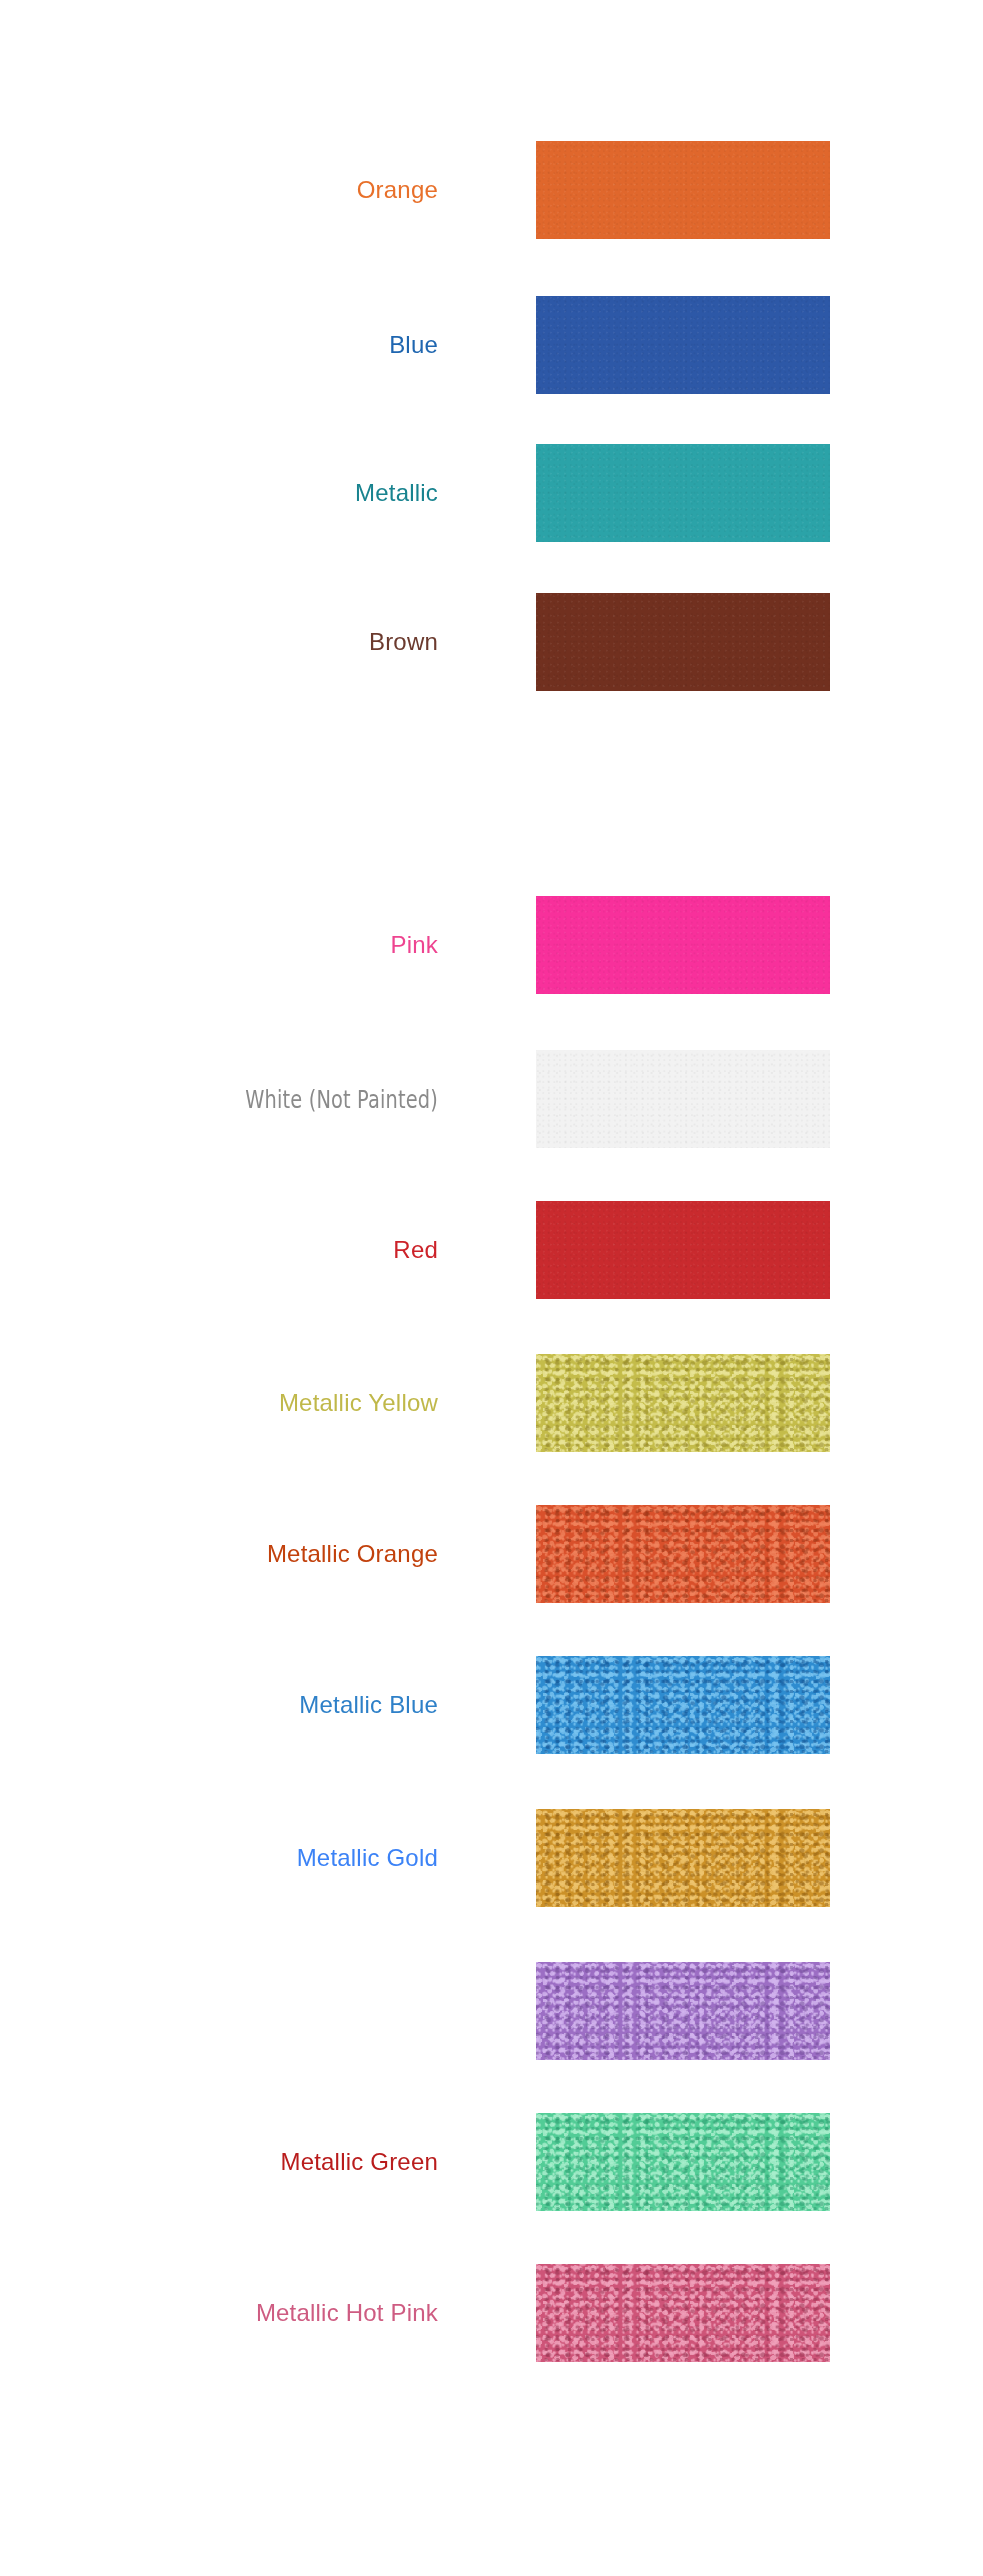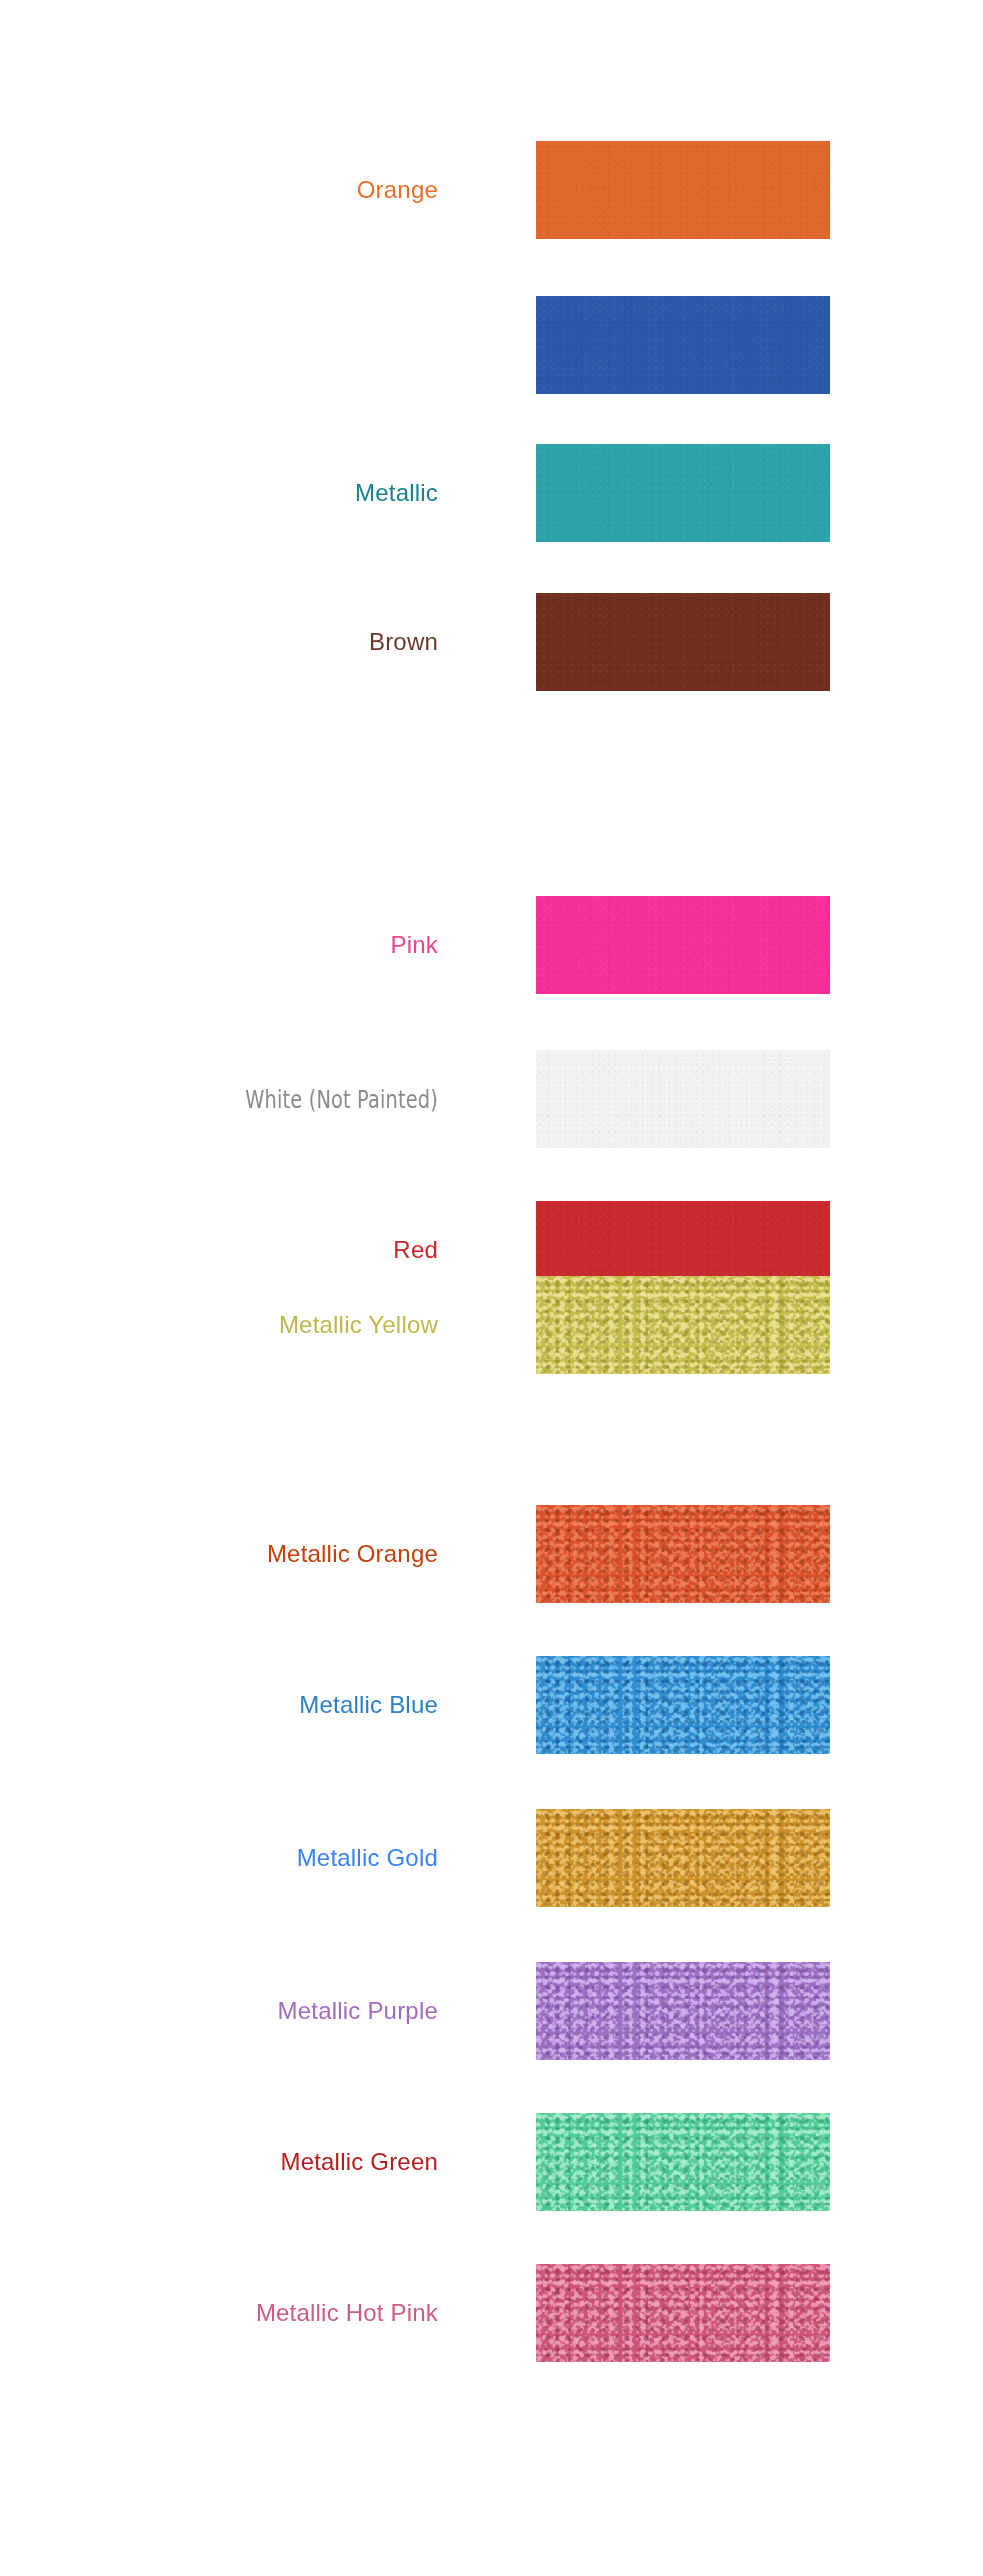--- a/index.html
+++ b/index.html
@@ -107,20 +107,21 @@
 </head>
 <body>
 
 <div id="chart">
 
 <div class="swatch-row" style="top: 141px;">
       <div class="swatch-label" style="color: rgb(232, 112, 42);">Orange</div>
       <div class="swatch-chip matte" style="background: rgb(224, 103, 44); --hi: rgba(255,255,255,0.00); --lo: rgba(0,0,0,0.00);"></div>
     </div>
     <div class="swatch-row" style="top: 296px;">
+      <div class="swatch-label" style="color: rgb(31, 102, 176);">Blue</div>
       <div class="swatch-chip matte" style="background: rgb(45, 88, 167); --hi: rgba(255,255,255,0.00); --lo: rgba(0,0,0,0.00);"></div>
     </div>
     <div class="swatch-row" style="top: 444px;">
       <div class="swatch-label" style="color: rgb(24, 131, 143);">Metallic</div>
       <div class="swatch-chip matte" style="background: rgb(43, 163, 168); --hi: rgba(255,255,255,0.00); --lo: rgba(0,0,0,0.00);"></div>
     </div>
     <div class="swatch-row" style="top: 593px;">
       <div class="swatch-label" style="color: rgb(107, 58, 46);">Brown</div>
       <div class="swatch-chip matte" style="background: rgb(113, 48, 31); --hi: rgba(255,255,255,0.00); --lo: rgba(0,0,0,0.00);"></div>
     </div>
@@ -129,38 +130,37 @@
       <div class="swatch-chip matte" style="background: rgb(248, 48, 155); --hi: rgba(255,255,255,0.00); --lo: rgba(0,0,0,0.00);"></div>
     </div>
     <div class="swatch-row" style="top: 1050px;">
       <div class="swatch-label condensed" style="color: rgb(138, 138, 138);">White (Not Painted)</div>
       <div class="swatch-chip matte" style="background: rgb(242, 242, 242); --hi: rgba(255,255,255,0.00); --lo: rgba(0,0,0,0.00);"></div>
     </div>
     <div class="swatch-row" style="top: 1201px;">
       <div class="swatch-label" style="color: rgb(204, 34, 41);">Red</div>
       <div class="swatch-chip matte" style="background: rgb(201, 42, 46); --hi: rgba(255,255,255,0.00); --lo: rgba(0,0,0,0.00);"></div>
     </div>
-    <div class="swatch-row" style="top: 1276px; padding-left: 23px;">
+    <div class="swatch-row" style="top: 1354px; padding-left: 23px;">
       <div class="swatch-label" style="color: rgb(192, 184, 74);">Metallic Yellow</div>
       <div class="swatch-chip metallic" style="background: rgb(196, 188, 74); --hi: rgba(233,228,150,0.85); --lo: rgba(150,138,42,0.55);"></div>
     </div>
     <div class="swatch-row" style="top: 1505px;">
       <div class="swatch-label" style="color: #c2410c;">Metallic Orange</div>
       <div class="swatch-chip metallic" style="background: rgb(217, 80, 43); --hi: rgba(240,130,92,0.80); --lo: rgba(150,52,22,0.50);"></div>
     </div>
     <div class="swatch-row" style="top: 1656px;">
       <div class="swatch-label" style="color: rgb(46, 128, 200);">Metallic Blue</div>
       <div class="swatch-chip metallic" style="background: rgb(46, 140, 208); --hi: rgba(120,195,240,0.82); --lo: rgba(20,86,150,0.52);"></div>
     </div>
     <div class="swatch-row" style="top: 1809px;">
       <div class="swatch-label" style="color: #3b82f6;">Metallic Gold</div>
       <div class="swatch-chip metallic" style="background: rgb(204, 145, 40); --hi: rgba(238,196,110,0.85); --lo: rgba(146,96,18,0.52);"></div>
     </div>
     <div class="swatch-row" style="top: 1962px;">
-      <div class="swatch-label" style="color: rgb(160, 108, 192);">Metallic Purple</div>
       <div class="swatch-chip metallic" style="background: rgb(156, 110, 196); --hi: rgba(210,180,238,0.85); --lo: rgba(112,74,150,0.50);"></div>
     </div>
     <div class="swatch-row" style="top: 2113px;">
       <div class="swatch-label" style="color: #b91c1c;">Metallic Green</div>
       <div class="swatch-chip metallic" style="background: rgb(82, 204, 150); --hi: rgba(168,238,204,0.85); --lo: rgba(40,152,108,0.50);"></div>
     </div>
     <div class="swatch-row" style="top: 2264px;">
       <div class="swatch-label" style="color: rgb(206, 92, 130);">Metallic Hot Pink</div>
       <div class="swatch-chip metallic" style="background: rgb(206, 84, 120); --hi: rgba(240,160,186,0.85); --lo: rgba(150,50,80,0.50);"></div>
     </div>

